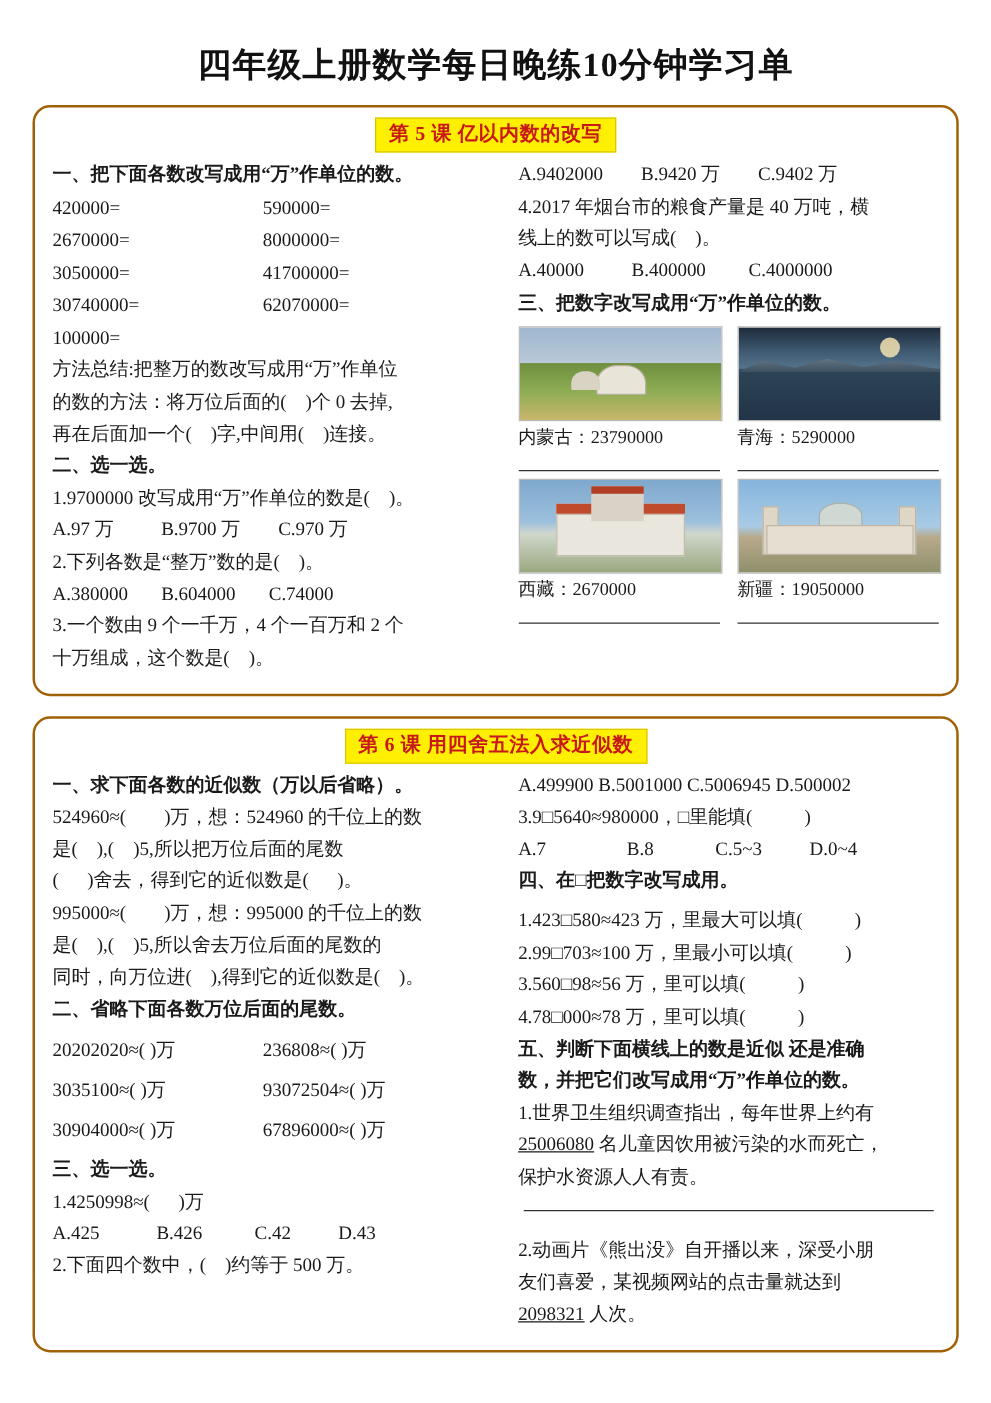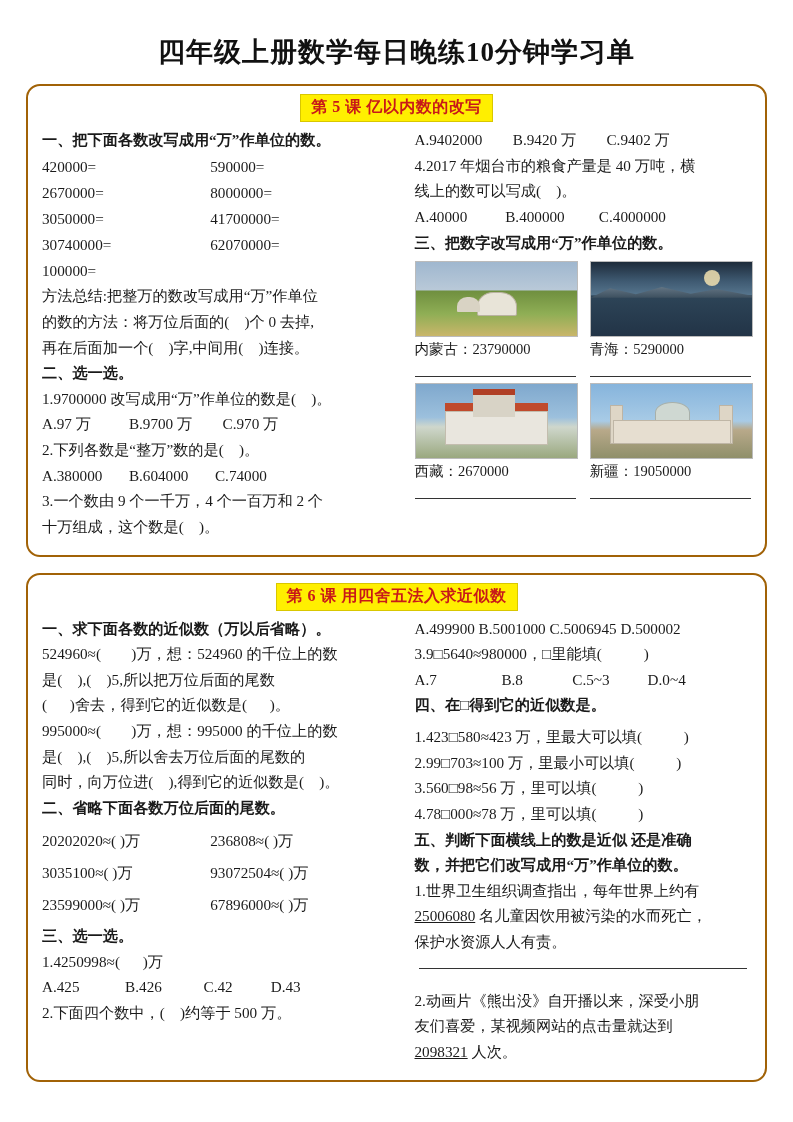--- a/index.html
+++ b/index.html
@@ -339,37 +339,37 @@
           <div class="cell">20202020≈(      )万</div>
           <div class="cell">236808≈(      )万</div>
         </div>
         <div class="gap6"></div>
         <div class="fill-row">
           <div class="cell">3035100≈(      )万</div>
           <div class="cell">93072504≈(      )万</div>
         </div>
         <div class="gap6"></div>
         <div class="fill-row">
-          <div class="cell">23599000≈(      )万</div>
+          <div class="cell">30904000≈(      )万</div>
           <div class="cell">67896000≈(      )万</div>
         </div>
         <div class="gap6"></div>
 
         <div class="ln hd">三、选一选。</div>
         <div class="ln">1.4250998≈(      )万</div>
         <div class="ln">A.425            B.426           C.42          D.43</div>
         <div class="ln">2.下面四个数中，(    )约等于 500 万。</div>
       </div>
 
       <div class="col">
         <div class="ln">A.499900 B.5001000 C.5006945 D.500002</div>
         <div class="ln">3.9□5640≈980000，□里能填(           )</div>
         <div class="ln">A.7                 B.8             C.5~3          D.0~4</div>
 
-        <div class="ln hd">四、在□得到它的近似数是。</div>
+        <div class="ln hd">四、在□把数字改写成用。</div>
         <div class="gap6"></div>
         <div class="ln">1.423□580≈423 万，里最大可以填(           )</div>
         <div class="ln">2.99□703≈100 万，里最小可以填(           )</div>
         <div class="ln">3.560□98≈56 万，里可以填(           )</div>
         <div class="ln">4.78□000≈78 万，里可以填(           )</div>
 
         <div class="ln hd">五、判断下面横线上的数是近似 还是准确</div>
         <div class="ln hd">数，并把它们改写成用“万”作单位的数。</div>
         <div class="ln">1.世界卫生组织调查指出，每年世界上约有</div>
         <div class="ln"><span class="uline">25006080</span><span> 名儿童因饮用被污染的水而死亡，</span></div>

